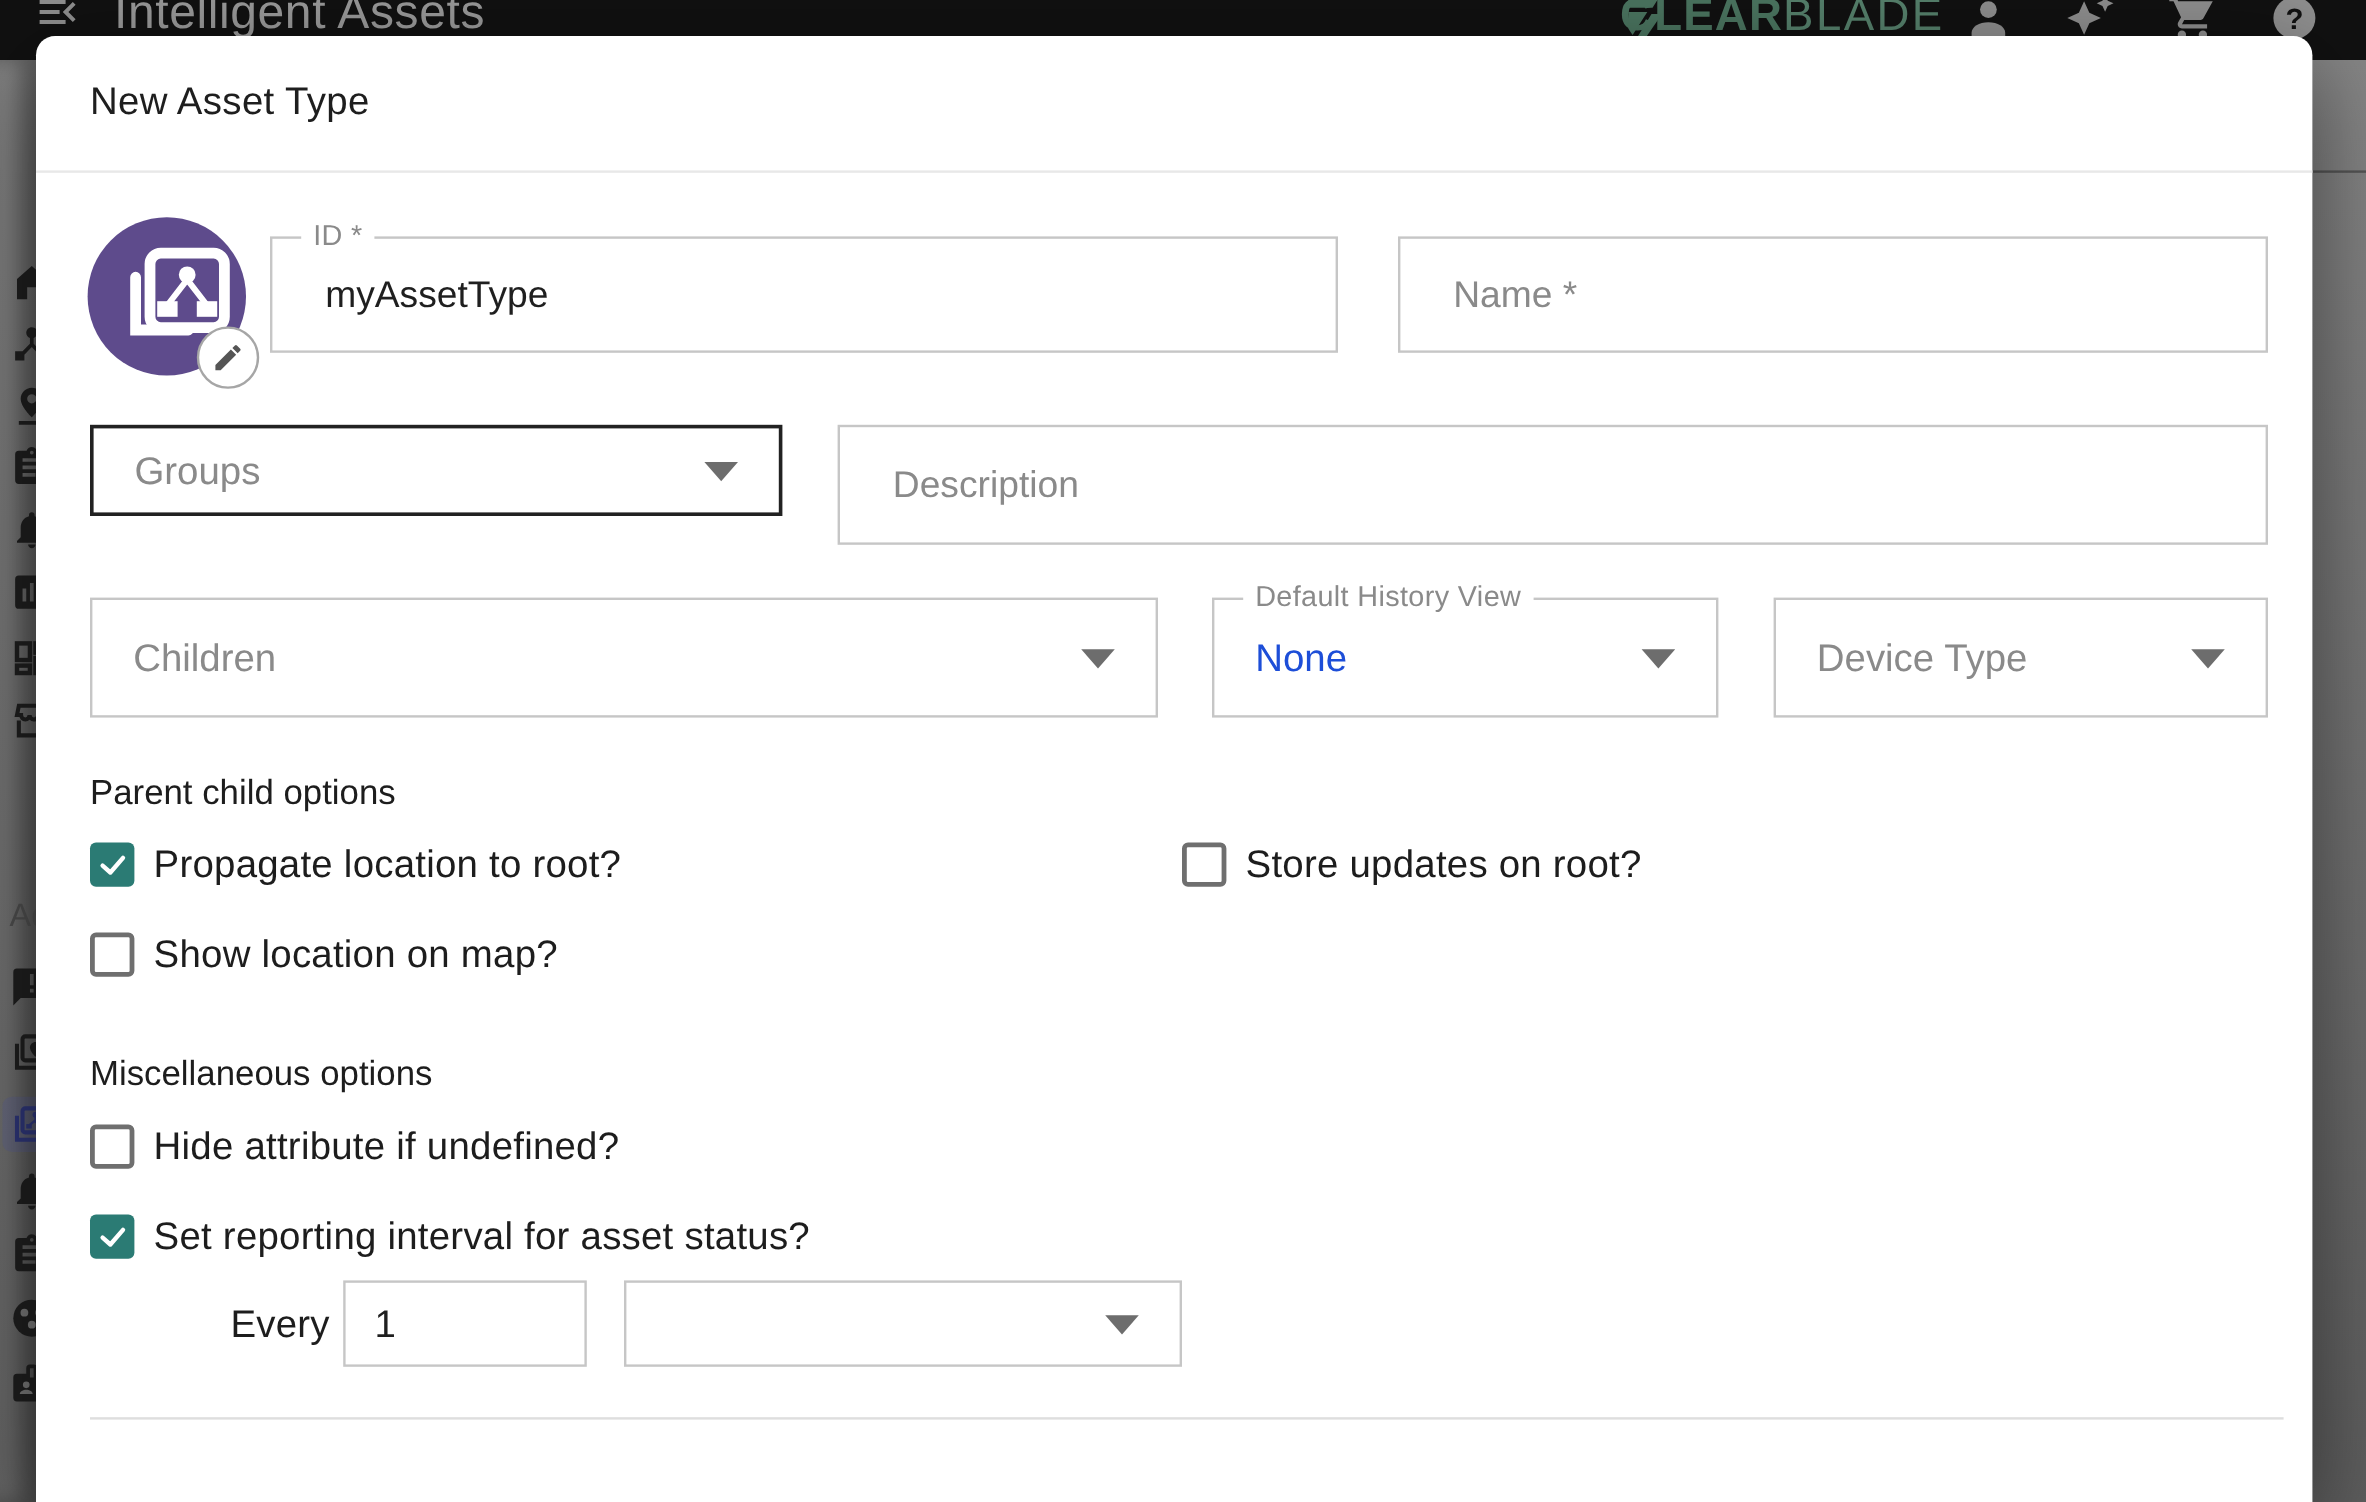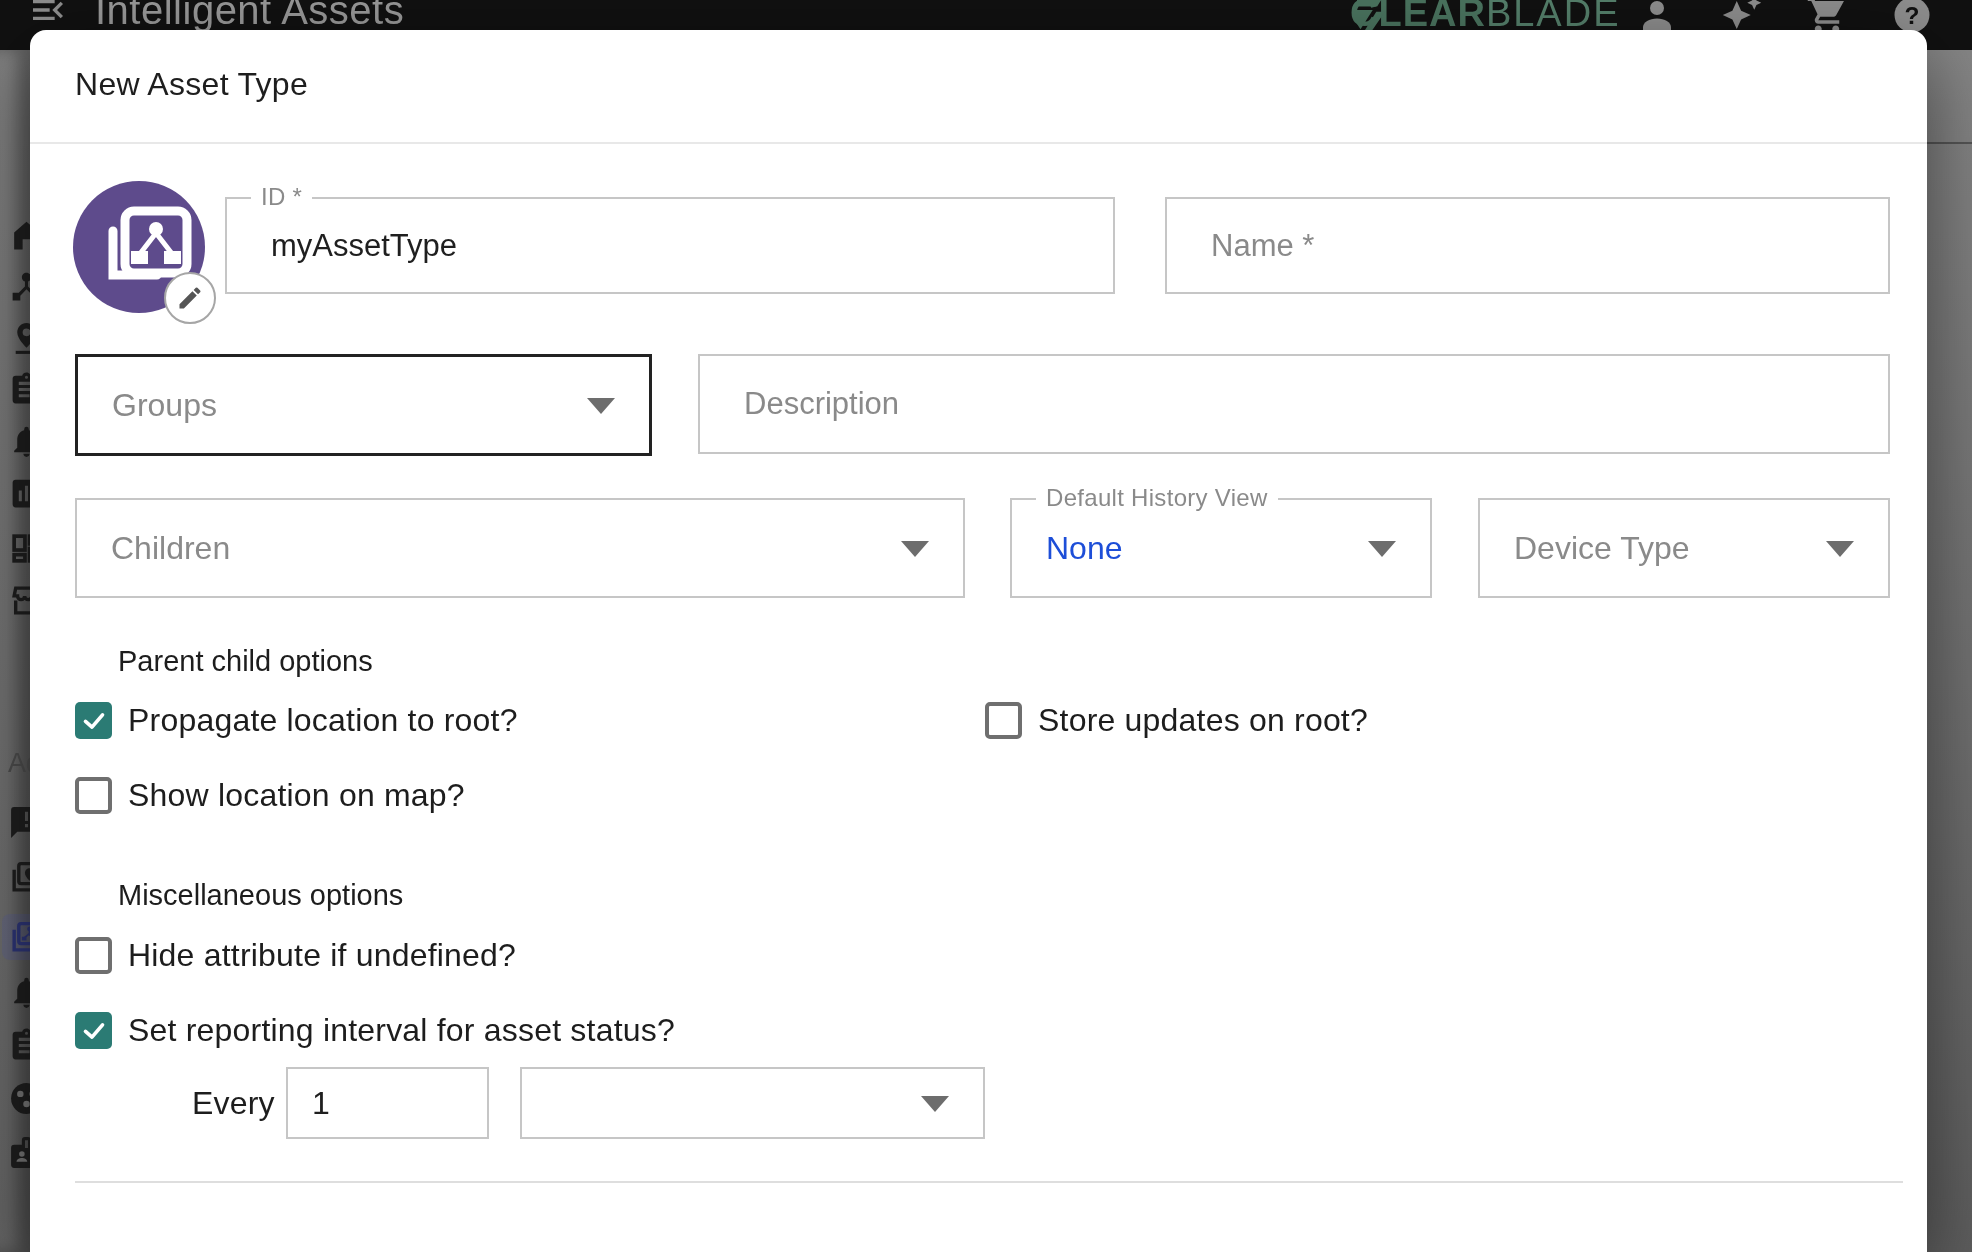--- a/index.html
+++ b/index.html
@@ -54,21 +54,21 @@
            border-left:14px solid transparent; border-right:14px solid transparent;
            border-top:16px solid #6d6d6d; }
 
   
   #avatar { position:absolute; left:43px; top:151px; width:132px; height:132px;
             border-radius:50%; background:#5E4B8C; }
   #editbtn { position:absolute; left:134px; top:242px; width:52px; height:52px; border-radius:50%;
              background:#fff; border:2px solid #a6a6a6; display:flex; align-items:center; justify-content:center; }
 
   
-  .sect { position:absolute; left:45px; font-size:29px; color:#1d1d1d;margin-left:43px; }
+  .sect { position:absolute; left:45px; font-size:29px; color:#1d1d1d; }
   .cb { position:absolute; width:37px; height:37px; border-radius:5px; }
   .cb.off { border:4px solid #6f6f6f; background:#fff; }
   .cb.on  { background:#2B7B74; display:flex; align-items:center; justify-content:center; }
   .cb-lbl { position:absolute; font-size:32px; color:#1d1d1d; line-height:37px; letter-spacing:.2px; }
 </style>
 </head>
 <body>
 
 <div id="topbar">
   <svg style="left:28px;top:-10px" width="40" height="40" viewBox="0 0 24 24" fill="#8f8f8f">
@@ -198,21 +198,21 @@
   </div>
 
   <div class="field" style="left:195px;top:167px;width:890px;height:97px">
     <span class="nlbl">ID *</span>
     <input value="myAssetType" style="">
   </div>
   <div class="field" style="left:1135px;top:167px;width:725px;height:97px">
     <input placeholder="Name *" style="">
   </div>
 
-  <div class="field dark" style="left:45px;top:324px;width:577px;height:102px">
+  <div class="field dark" style="left:45px;top:324px;width:577px;height:76px">
     <span class="ph">Groups</span>
     <span class="caret"></span>
   </div>
   <div class="field" style="left:668px;top:324px;width:1192px;height:100px">
     <input placeholder="Description" style="">
   </div>
 
   <div class="field" style="left:45px;top:468px;width:890px;height:100px">
     <span class="ph">Children</span>
     <span class="caret"></span>

